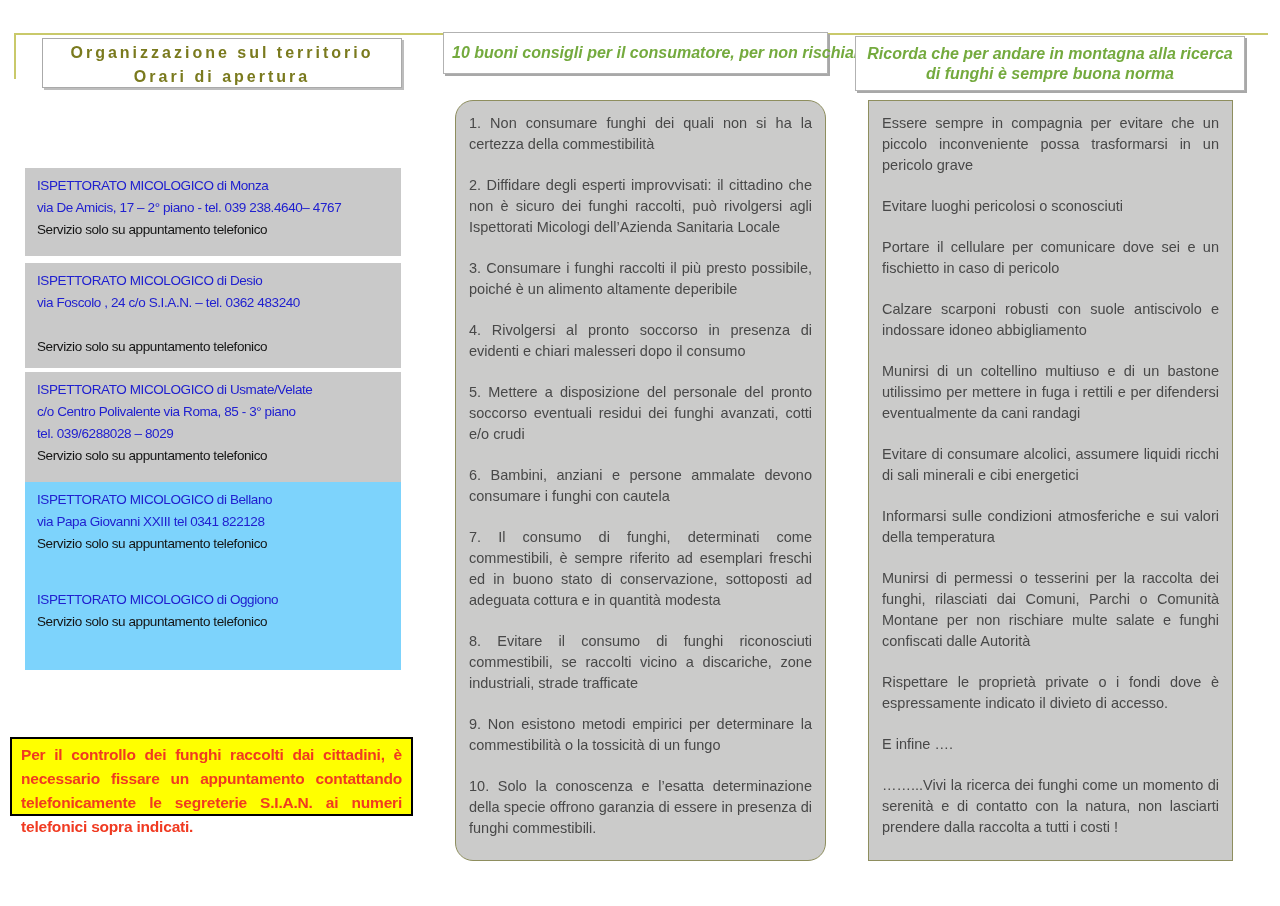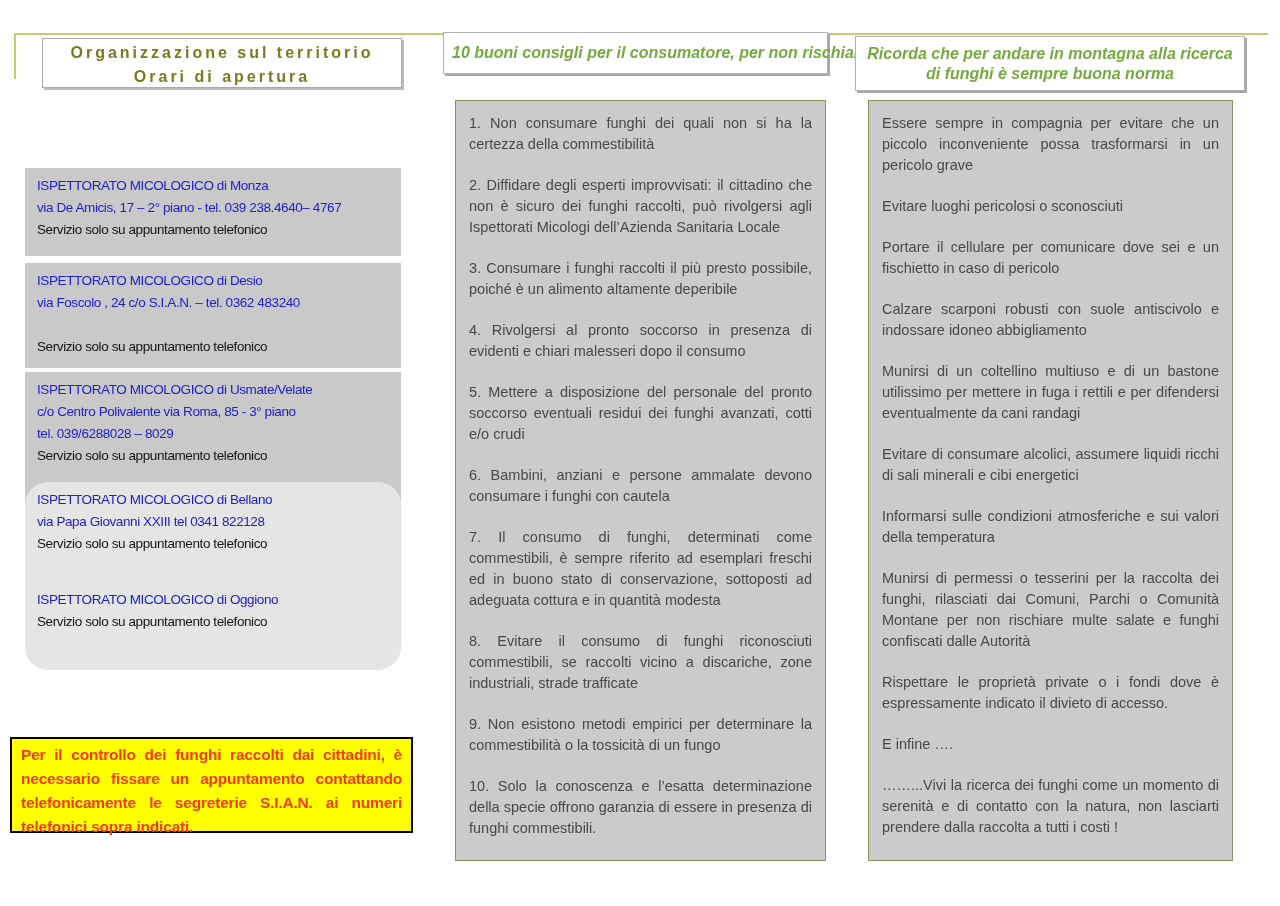--- a/index.html
+++ b/index.html
@@ -19,29 +19,29 @@
     letter-spacing:3px;line-height:24px;padding-top:2px;box-sizing:border-box;
   }
 
   
   .office{
     position:absolute;left:25px;width:376px;box-sizing:border-box;
     padding:7px 4px 0 12px;font-size:13.5px;font-weight:normal;
     letter-spacing:-0.4px;line-height:22px;overflow:hidden;
   }
   .office.gray{background:#c9c9c9;}
-  .office.ygreen{background:#e5e5e5;border-radius:23px;}
+  .office.ygreen{background:#7dd3fc;}
   .o-name,.o-line{color:#2020cf;white-space:nowrap;}
   .o-serv{color:#141414;white-space:nowrap;}
   .o-gap{height:22px;}
   .o-group2{margin-top:34px;}
 
   
   .notice{
-    position:absolute;left:10px;top:737px;width:403px;height:96px;
+    position:absolute;left:10px;top:737px;width:403px;height:79px;
     background:#ffff00;border:2px solid #000000;box-sizing:border-box;
     padding:4px 9px;color:#f03a21;font-weight:bold;font-size:15.5px;
     line-height:24px;text-align:justify;letter-spacing:-0.2px;
   }
   .notice p{margin:0;}
 
   
   .hdr{
     position:absolute;background:#ffffff;border:1px solid #b2b2b2;
     box-shadow:2px 2px 0 #a8a8a8;box-sizing:border-box;
@@ -51,21 +51,21 @@
   .right-hdr{left:855px;top:30px;width:390px;height:55px;text-align:center;padding:7px 8px 0 8px;line-height:20px;font-size:16px;margin-top:6px;}
 
   
   .graybox{
     position:absolute;top:100px;background:#cbcbca;border:1px solid #8e8e5e;
     box-sizing:border-box;padding:12px 13px;overflow:hidden;
     color:#484848;font-size:14.5px;line-height:21px;text-align:justify;
   }
   .graybox p{margin:0 0 20px 0;}
   .graybox p:last-child{margin-bottom:0;}
-  .mid-box{left:455px;width:371px;height:761px;}
+  .mid-box{left:455px;width:371px;height:761px;border-radius:18px;}
   .right-box{left:868px;width:365px;height:761px;}
 </style>
 </head>
 <body>
 
 <div class="page">
 
   <div class="hline"></div>
   <div class="vline"></div>
 

